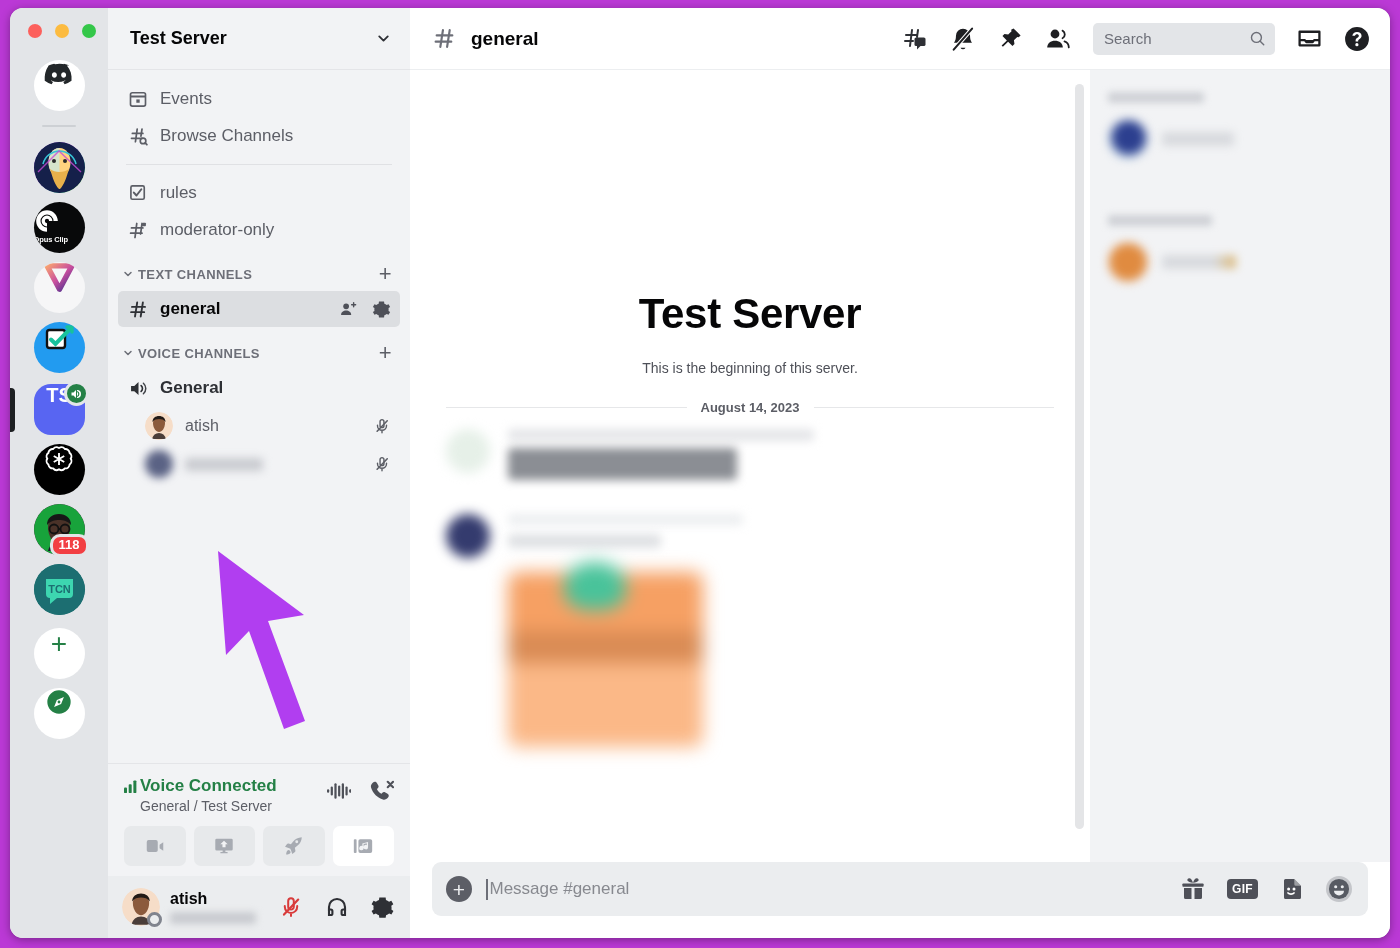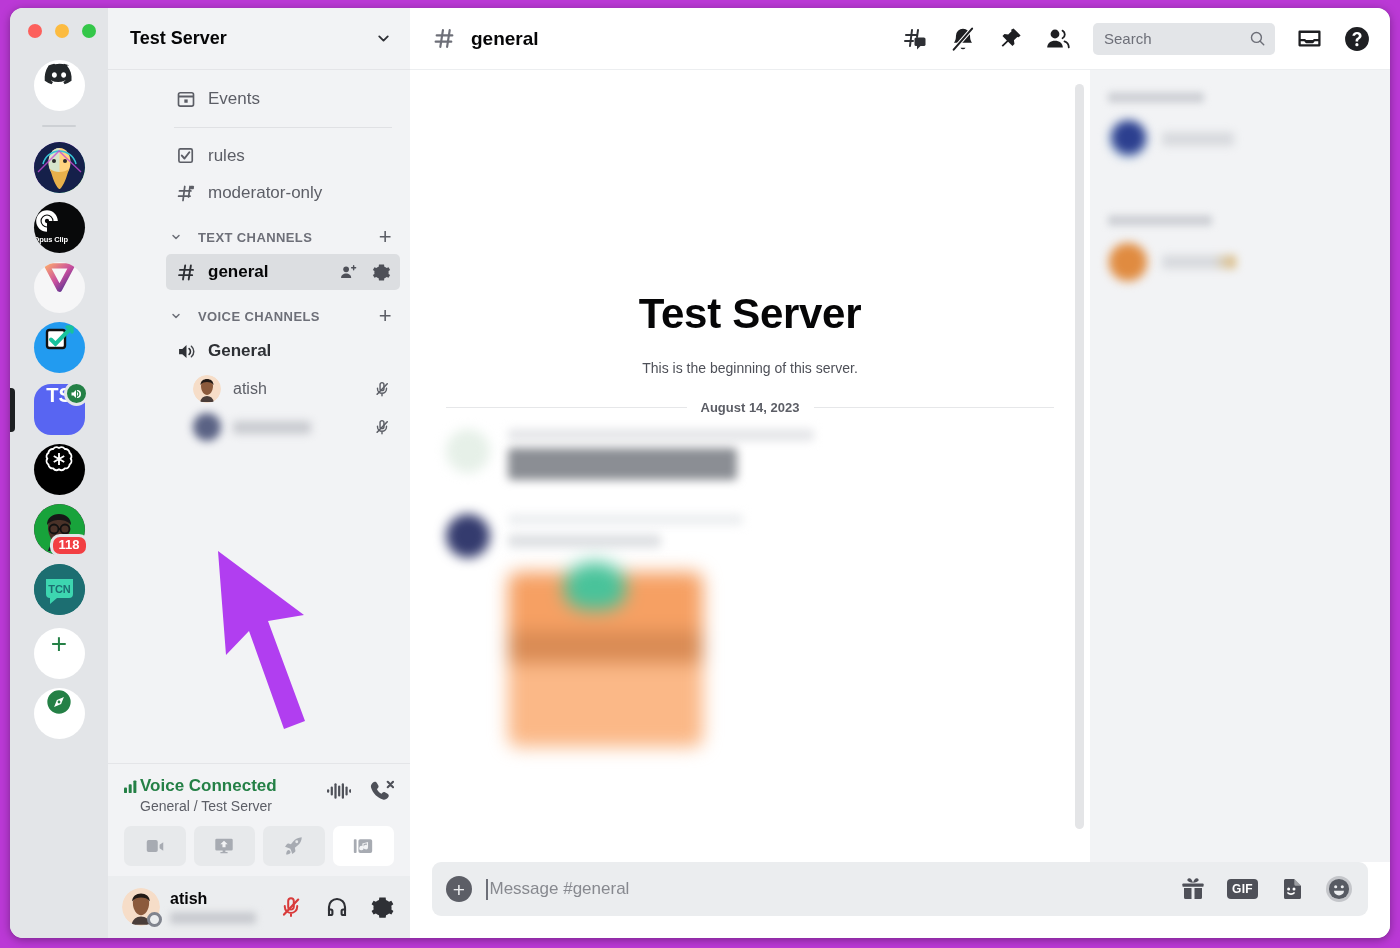--- a/index.html
+++ b/index.html
@@ -67,36 +67,36 @@
   
   .sidebar{
     width:302px; background:#f2f3f5; flex-shrink:0;
     display:flex; flex-direction:column; position:relative;
   }
   .srv-header{
     height:62px; display:flex;align-items:center;justify-content:space-between;
     padding:0 18px 0 22px; border-bottom:1px solid #e4e5e8;
     font-weight:bold; font-size:18px; color:#060607; cursor:pointer;
   }
-  .chan-scroll{flex:1; overflow:hidden; padding-top:10px;margin-left:48px;}
+  .chan-scroll{flex:1; overflow:hidden; padding-top:10px;}
   .row{
     display:flex;align-items:center; gap:11px;
     margin:1px 10px; padding:7px 9px; border-radius:5px;
     color:#5c5e66; font-size:17px; cursor:pointer;
   }
   .row .ic{width:22px;height:22px;flex-shrink:0;display:flex;align-items:center;justify-content:center;}
   .row.sel{ background:#dcdee1; color:#060607; font-weight:bold; }
   .row.bold{ color:#2e3035; font-weight:bold;}
   .hr{height:1px;background:#e0e1e4;margin:10px 18px;}
   .cat{
     display:flex;align-items:center;justify-content:space-between;
     padding:14px 18px 5px 14px; color:#6d6f78;
     font-size:13px; font-weight:bold; letter-spacing:.4px; cursor:pointer;
   }
-  .cat-l{display:flex;align-items:center;gap:16px;}
+  .cat-l{display:flex;align-items:center;gap:4px;}
   .plus{font-size:22px;font-weight:400;color:#5c5e66;line-height:1;}
   .member{
     display:flex;align-items:center;gap:12px;
     margin:2px 10px 2px 28px; padding:4px 9px; border-radius:5px;
     font-size:16px;color:#5c5e66; cursor:pointer;
   }
   .mav{width:28px;height:28px;border-radius:50%;flex-shrink:0;overflow:hidden;}
   .blur-name{
     height:13px;width:78px;border-radius:3px;
     background:#c9cbd0; filter:blur(4px);
@@ -347,20 +347,30 @@
           <span class="ic">
             <svg width="20" height="20" viewBox="0 0 24 24" fill="none" stroke="#5c5e66" stroke-width="2">
               <rect x="3" y="4.5" width="18" height="16" rx="2.2"></rect>
                 <path d="M3 9h18" stroke-width="2.4"></path>
               <rect x="10" y="12.5" width="4" height="4" fill="#5c5e66" stroke="none"></rect>
             </svg>
           </span>
           <span>Events</span>
         </div>
 
+        <div class="row">
+          <span class="ic">
+            <svg width="21" height="21" viewBox="0 0 24 24" fill="none" stroke="#5c5e66" stroke-width="2" stroke-linecap="round">
+              <path d="M5 8.5h12M4 14h12M10.5 3.5 8.5 18M16 3.5l-1.2 8"></path>
+              <circle cx="17.2" cy="17" r="3.2" stroke-width="1.9"></circle>
+                <path d="m19.6 19.4 2 2"></path>
+            </svg>
+          </span>
+          <span>Browse Channels</span>
+        </div>
 
         <div class="hr"></div>
 
         <div class="row">
           <span class="ic">
             <svg width="20" height="20" viewBox="0 0 24 24" fill="none" stroke="#5c5e66" stroke-width="2">
               <rect x="3.5" y="3.5" width="16" height="16" rx="1.8"></rect>
               <path d="M7 11.5 10.2 15 16 7.5" stroke-width="2.4" stroke-linecap="round" stroke-linejoin="round"></path>
             </svg>
           </span>

